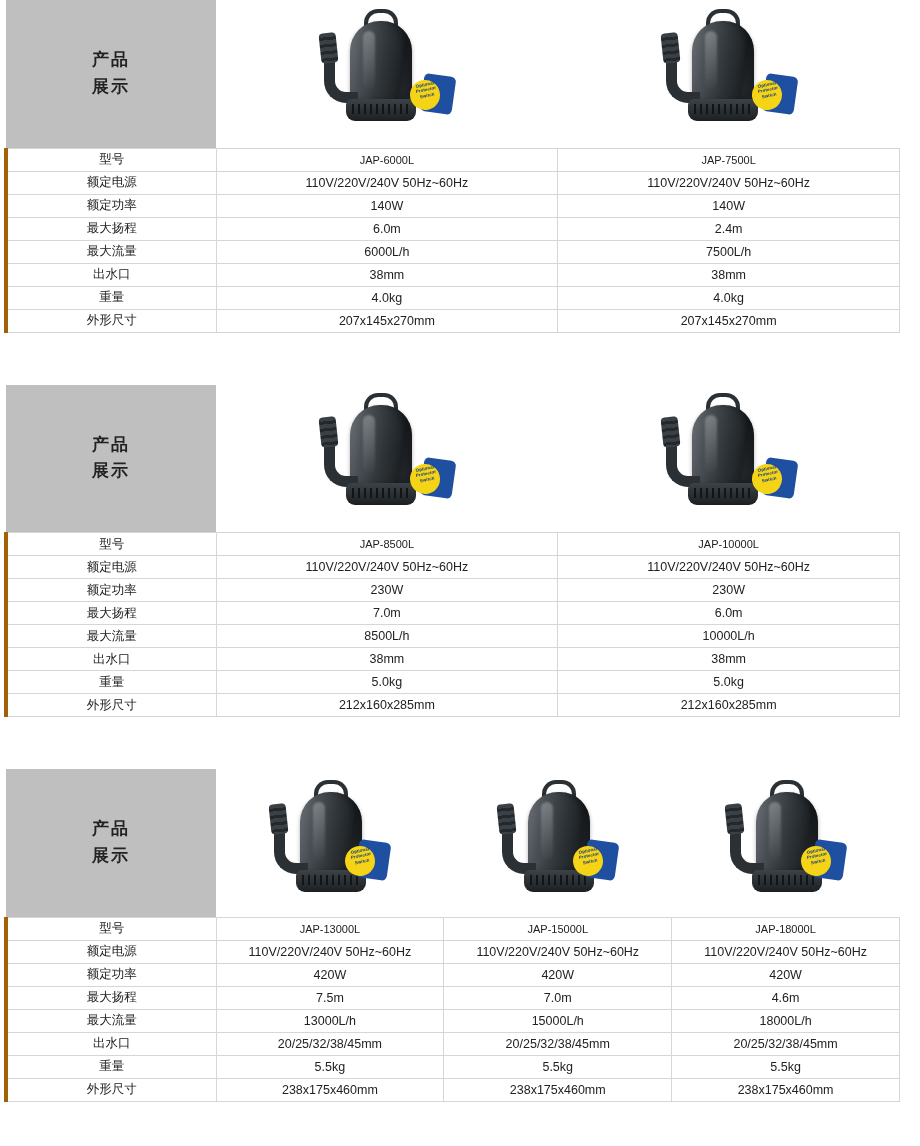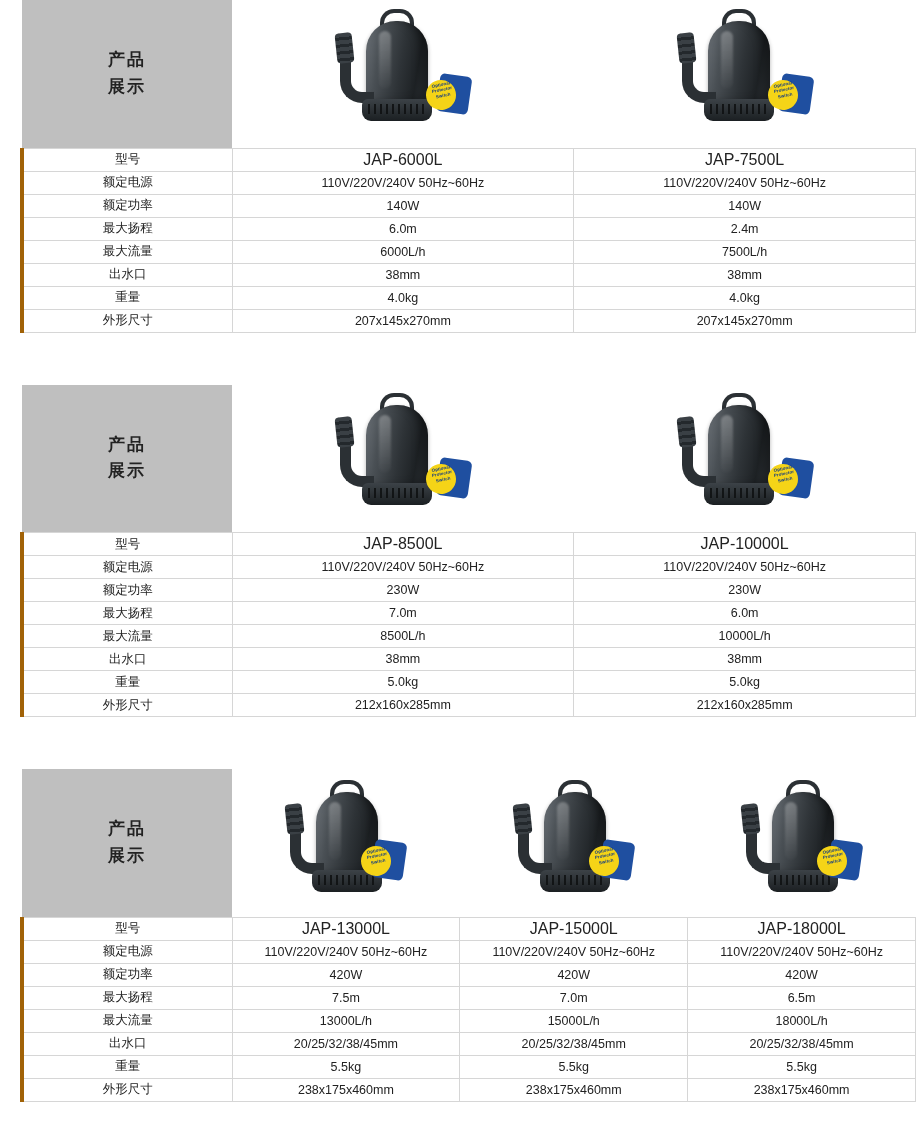--- a/index.html
+++ b/index.html
@@ -11,21 +11,21 @@
   }
   body {
     width: 920px;
     height: 1146px;
     overflow: hidden;
     position: relative;
   }
 
   .block {
     width: 736px;
-    padding: 0 20px;
+    padding: 0 4px;
     margin-bottom: 0;
   }
 
   .product-table {
     width: 896px;
     border-collapse: collapse;
     table-layout: fixed;
   }
 
   .showcase-cell {
@@ -174,21 +174,21 @@
     border: 1px solid #d6d6d6;
     padding: 0 4px;
     background: #fff;
     white-space: nowrap;
   }
   .spec-row td.label {
     width: 210px;
     border-left: 4px solid #a16207;
   }
   .spec-row td.model {
-    font-size: 16px;
+    font-size: 11px;
   }
   .gap { height: 52px; }
 </style>
 </head>
 <body>
 
 <div class="block">
   <table class="product-table">
     <tbody>
         <tr>
@@ -457,21 +457,21 @@
     <tr class="spec-row">
       <td class="label">额定功率</td>
       <td>420W</td>
       <td>420W</td>
       <td>420W</td>
     </tr>
     <tr class="spec-row">
       <td class="label">最大扬程</td>
       <td>7.5m</td>
       <td>7.0m</td>
-      <td>6.5m</td>
+      <td>4.6m</td>
     </tr>
     <tr class="spec-row">
       <td class="label">最大流量</td>
       <td>13000L/h</td>
       <td>15000L/h</td>
       <td>18000L/h</td>
     </tr>
     <tr class="spec-row">
       <td class="label">出水口</td>
       <td>20/25/32/38/45mm</td>

